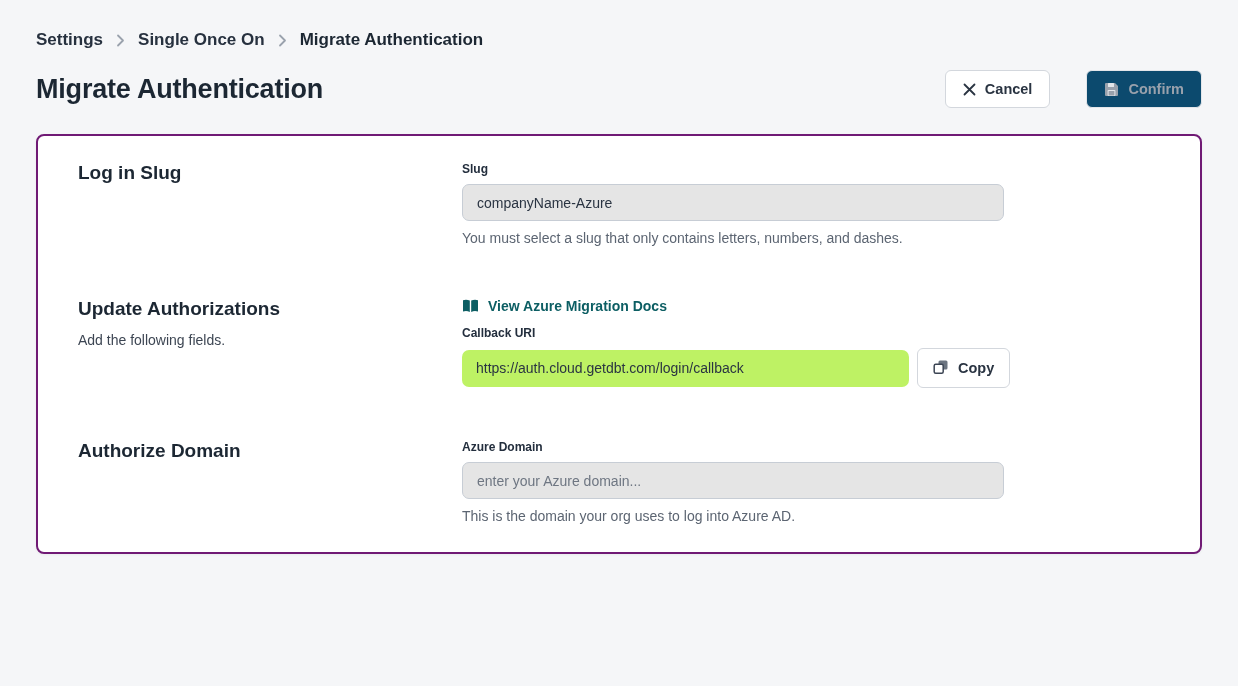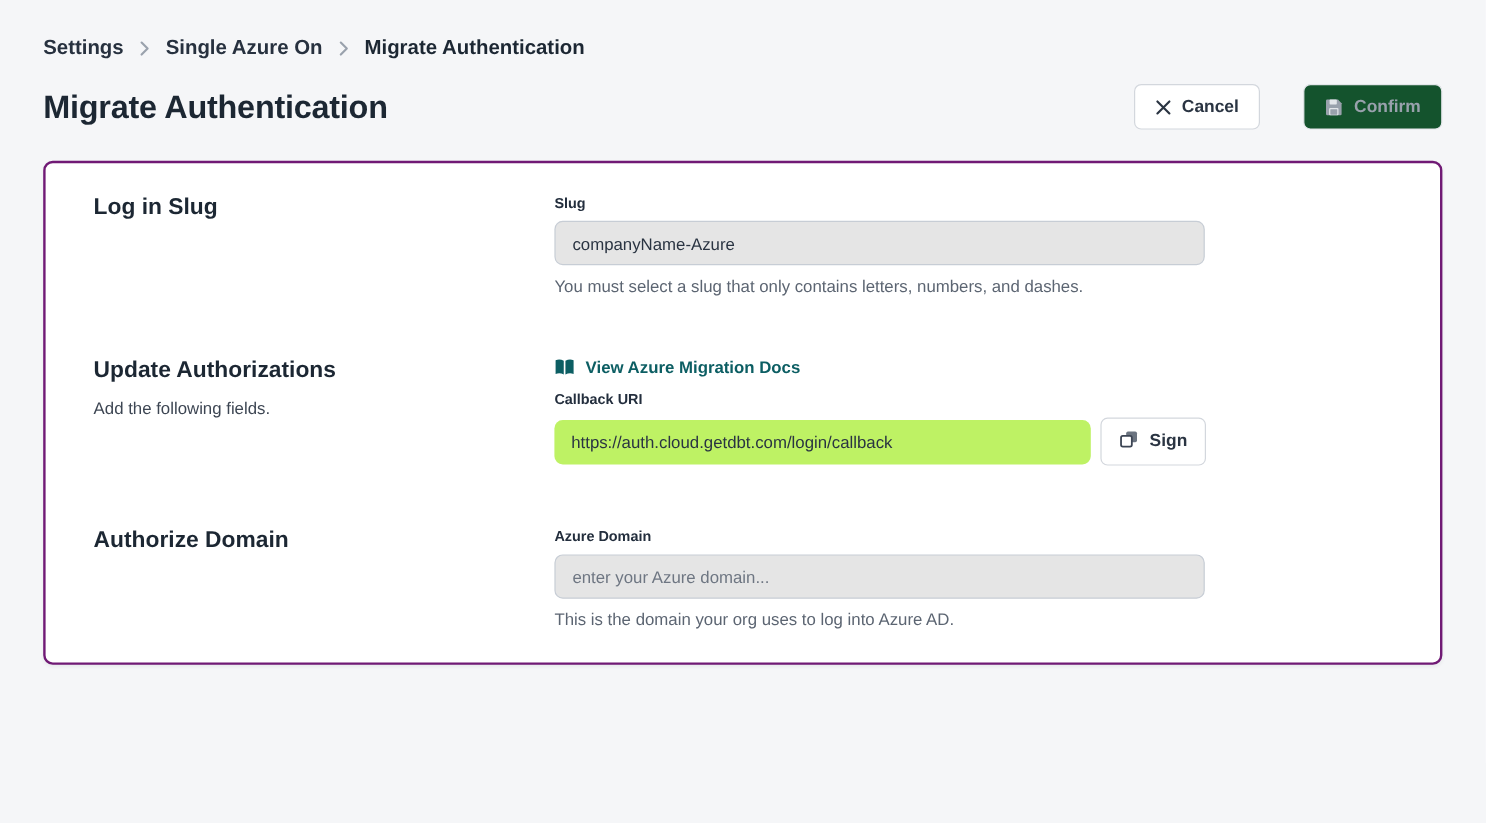--- a/index.html
+++ b/index.html
@@ -54,21 +54,21 @@
     font-weight: 600;
     font-family: "Liberation Sans", sans-serif;
     cursor: pointer;
   }
   .btn-cancel {
     background: #ffffff;
     border: 1px solid #d3d7dd;
     color: #2a3442;
   }
   .btn-confirm {
-    background: #14532d;
+    background: #0c4a6e;
     border: 1px solid #e3e6ea;
     color: #99a1ac;
     cursor: default;
   }
   .btn svg { display: block; }
 
   
   .card {
     margin: 26px 36px 0 36px;
     background: #ffffff;
@@ -197,21 +197,21 @@
 <div class="page">
 
   <div class="header">
     <div class="breadcrumb">
       <span class="crumb">Settings</span>
       <span class="chev">
         <svg width="9" height="13" viewBox="0 0 9 13">
             <path d="M2 1.5 L7 6.5 L2 11.5" fill="none" stroke="#9aa2ad" stroke-width="1.8" stroke-linecap="round" stroke-linejoin="round"></path>
           </svg>
       </span>
-      <span class="crumb">Single Azure On</span>
+      <span class="crumb">Single Once On</span>
       <span class="chev">
         <svg width="9" height="13" viewBox="0 0 9 13">
             <path d="M2 1.5 L7 6.5 L2 11.5" fill="none" stroke="#9aa2ad" stroke-width="1.8" stroke-linecap="round" stroke-linejoin="round"></path>
           </svg>
       </span>
       <span class="crumb current">Migrate Authentication</span>
     </div>
 
     <div class="title-row">
       <h1 class="page-title">Migrate Authentication</h1>
@@ -270,21 +270,21 @@
         <label class="field-label">Callback URI</label>
         <div class="copy-row">
           <div class="readonly-field">https://auth.cloud.getdbt.com/login/callback</div>
           <button class="btn-copy">
             <span>
               <svg width="16" height="16" viewBox="0 0 16 16">
                 <rect x="5.5" y="1.5" width="9" height="9" rx="1.5" fill="#6b7480"></rect>
                 <rect x="1.2" y="5.2" width="9" height="9" rx="1.5" fill="#ffffff" stroke="#3c4554" stroke-width="1.5"></rect>
               </svg>
             </span>
-            <span>Sign</span>
+            <span>Copy</span>
           </button>
         </div>
       </div>
     </div>
 
     <div class="section">
       <div class="section-left">
         <h2 class="section-heading">Authorize Domain</h2>
       </div>
       <div class="section-right">

